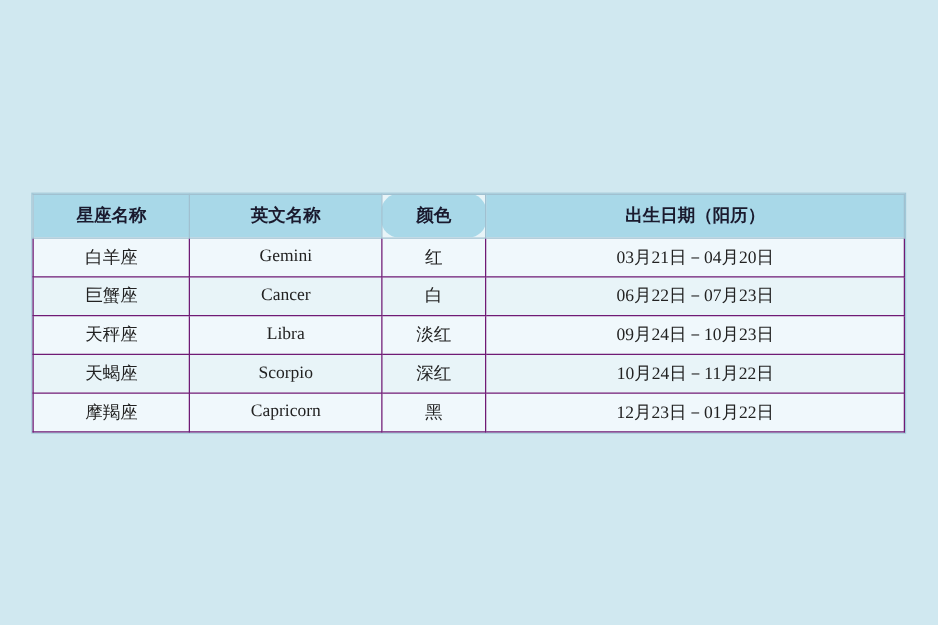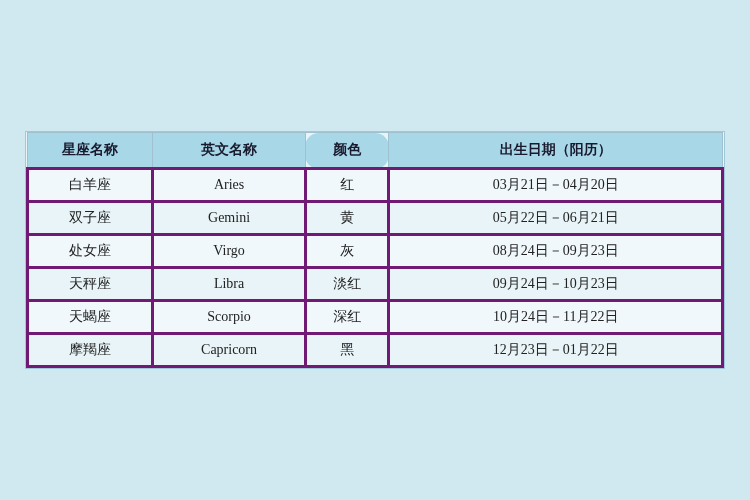--- a/index.html
+++ b/index.html
@@ -45,21 +45,21 @@
 
     tbody tr {
       background-color: #f0f8fc;
     }
 
     tbody tr:nth-child(even) {
       background-color: #e8f4f8;
     }
 
     tbody td {
-      border: 3px solid #701a75;
+      border: 1px solid #701a75;
       padding: 6px 10px;
       text-align: center;
       color: #222222;
       font-size: 14px;
     }
 
     .col-cn { width: 18%; }
     .col-en { width: 22%; }
     .col-color { width: 12%; border-radius: 14px; }
     .col-date { width: 48%; }
@@ -73,35 +73,29 @@
       <tr>
         <th class="col-cn">星座名称</th>
         <th class="col-en">英文名称</th>
         <th class="col-color">颜色</th>
         <th class="col-date">出生日期（阳历）</th>
       </tr>
     </thead>
     <tbody id="table-body">
     <tr>
           <td>白羊座</td>
-          <td>Aries</td>
+          <td>Gemini</td>
           <td>红</td>
           <td>03月21日－04月20日</td>
         </tr>
         <tr>
-          <td>双子座</td>
-          <td>Gemini</td>
-          <td>黄</td>
-          <td>05月22日－06月21日</td>
-        </tr>
-        <tr>
-          <td>处女座</td>
-          <td>Virgo</td>
-          <td>灰</td>
-          <td>08月24日－09月23日</td>
+          <td>巨蟹座</td>
+          <td>Cancer</td>
+          <td>白</td>
+          <td>06月22日－07月23日</td>
         </tr>
         <tr>
           <td>天秤座</td>
           <td>Libra</td>
           <td>淡红</td>
           <td>09月24日－10月23日</td>
         </tr>
         <tr>
           <td>天蝎座</td>
           <td>Scorpio</td>

